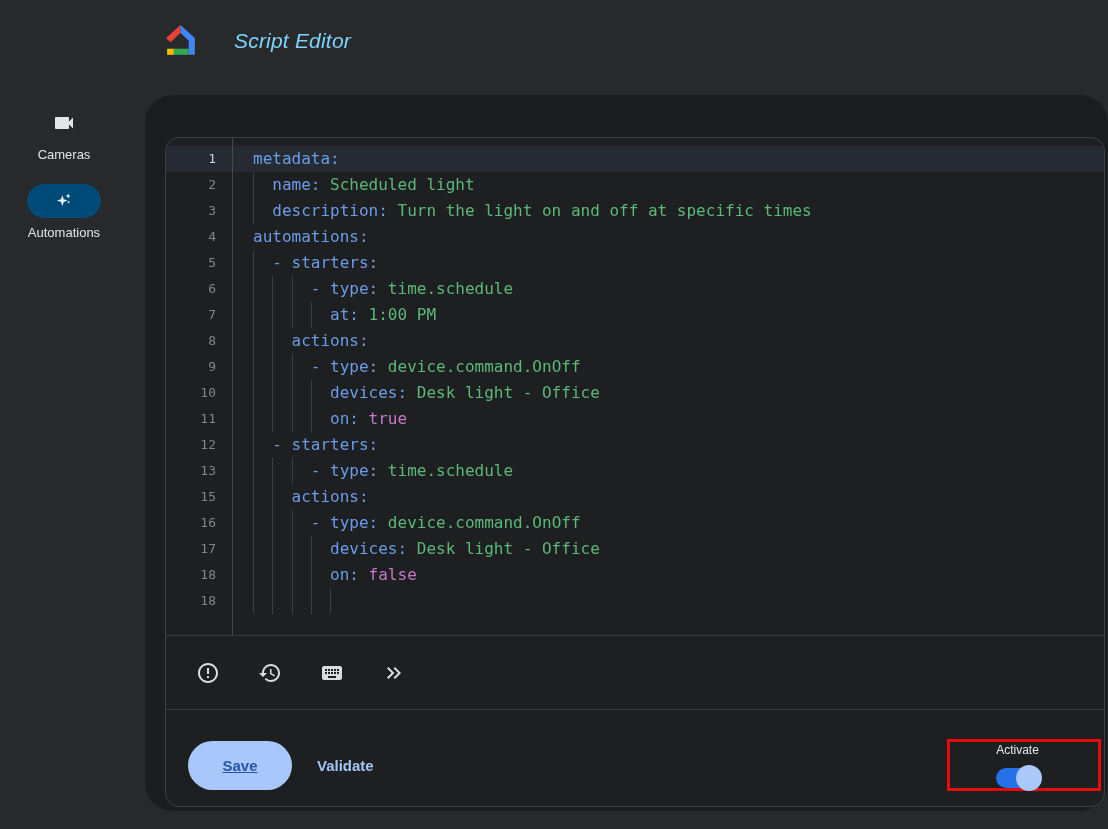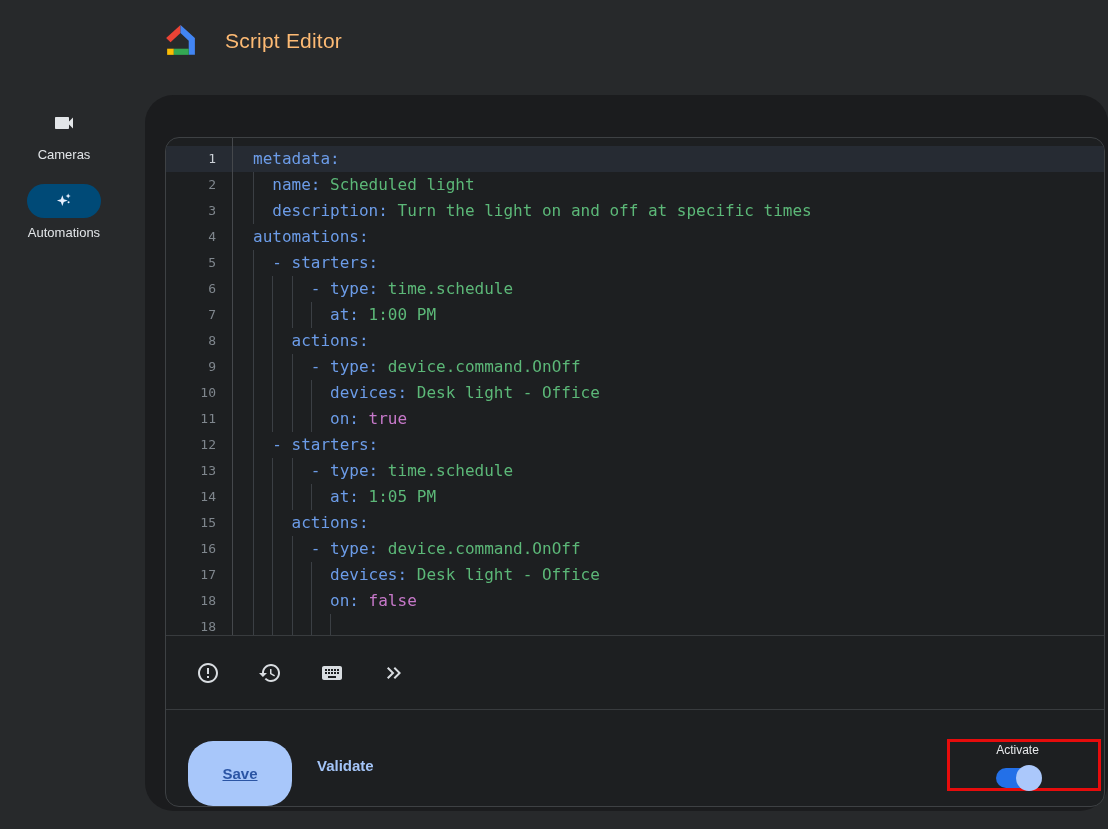--- a/index.html
+++ b/index.html
@@ -4,21 +4,21 @@
 <style>
   html,body{margin:0;padding:0;}
   body{
     width:1108px;height:829px;position:relative;overflow:hidden;
     background:#27292b;
     font-family:"Liberation Sans",sans-serif;
     -webkit-font-smoothing:antialiased;
   }
   
   .logo{position:absolute;left:162px;top:23px;width:37px;height:37px;}
-  .page-title{position:absolute;left:225px;top:29px;font-size:21px;color:#fdba74;letter-spacing:.2px;}
+  .page-title{position:absolute;left:234px;top:29px;font-size:21px;color:#7dd3fc;letter-spacing:.2px;font-style:italic;}
   
   .sidebar{position:absolute;left:0;top:106px;width:128px;}
   .side-item{position:relative;text-align:center;color:#e3e6e9;font-size:13px;}
   .side-icon{display:flex;align-items:center;justify-content:center;height:34px;width:74px;margin:0 auto;color:#e3e6e9;}
   .side-icon.pill{background:var(--pill);border-radius:17px;color:#e8f0fe;}
   .side-label{margin-top:7px;margin-bottom:22px;}
   
   .card{position:absolute;left:145px;top:95px;width:963px;height:716px;background:#1b1c1e;border-radius:28px;}
   .editor{position:absolute;left:20px;top:42px;width:940px;height:670px;box-sizing:border-box;
           border:1px solid #3e4144;border-radius:14px;background:#1d1f21;overflow:hidden;}
@@ -36,21 +36,21 @@
   .tk-v{color:var(--value);} .tk-b{color:var(--boolean);}
   .divider{position:absolute;left:0;right:0;height:1px;background:#383b3e;}
   .div1{top:497px;} .div2{top:571px;}
   
   .tools{position:absolute;left:0;right:0;top:498px;height:73px;display:flex;align-items:center;
          padding-left:29px;gap:36px;color:#d9dde1;}
   .tool-btn{width:26px;height:26px;display:flex;align-items:center;justify-content:center;cursor:pointer;}
   .tool-btn svg{width:24px;height:24px;fill:currentColor;}
   
   .actions{position:absolute;left:0;right:0;top:572px;bottom:0;}
-  .save-btn{position:absolute;left:22px;top:31px;width:104px;height:65px;border-radius:25px;
+  .save-btn{position:absolute;left:22px;top:31px;width:104px;height:49px;border-radius:25px;
             background:var(--accent);color:#2b55a4;font-size:15px;font-weight:700;
             display:flex;align-items:center;justify-content:center;border:none;cursor:pointer;
             font-family:"Liberation Sans",sans-serif;text-decoration:underline;}
   .validate-btn{position:absolute;left:128px;top:31px;height:49px;padding:0 23px;background:transparent;border:none;
             color:#a4c5f8;font-size:15px;font-weight:700;display:flex;align-items:center;cursor:pointer;
             font-family:"Liberation Sans",sans-serif;}
   
   .annotation{position:absolute;left:947px;top:739px;width:154px;height:52px;box-sizing:border-box;
               border:3px solid var(--annotation);display:flex;align-items:center;justify-content:flex-end;
               padding-right:13px;gap:11px;flex-direction:column;}
@@ -142,24 +142,20 @@
           </div>
           <div class="row">
             <span class="lnum">12</span>
             <span class="lcode"><span class="ig"></span><span class="tk-d">- </span><span class="tk-k">starters:</span></span>
           </div>
           <div class="row">
             <span class="lnum">13</span>
             <span class="lcode"><span class="ig"></span><span class="ig"></span><span class="ig"></span><span class="tk-d">- </span><span class="tk-k">type:</span><span class="tk-v"> time.schedule</span></span>
           </div>
           <div class="row">
-            <span class="lnum">14</span>
-            <span class="lcode"><span class="ig"></span><span class="ig"></span><span class="ig"></span><span class="ig"></span><span class="tk-k">at:</span><span class="tk-v"> 1:05 PM</span></span>
-          </div>
-          <div class="row">
             <span class="lnum">15</span>
             <span class="lcode"><span class="ig"></span><span class="ig"></span><span class="tk-k">actions:</span></span>
           </div>
           <div class="row">
             <span class="lnum">16</span>
             <span class="lcode"><span class="ig"></span><span class="ig"></span><span class="ig"></span><span class="tk-d">- </span><span class="tk-k">type:</span><span class="tk-v"> device.command.OnOff</span></span>
           </div>
           <div class="row">
             <span class="lnum">17</span>
             <span class="lcode"><span class="ig"></span><span class="ig"></span><span class="ig"></span><span class="ig"></span><span class="tk-k">devices:</span><span class="tk-v"> Desk light - Office</span></span>

